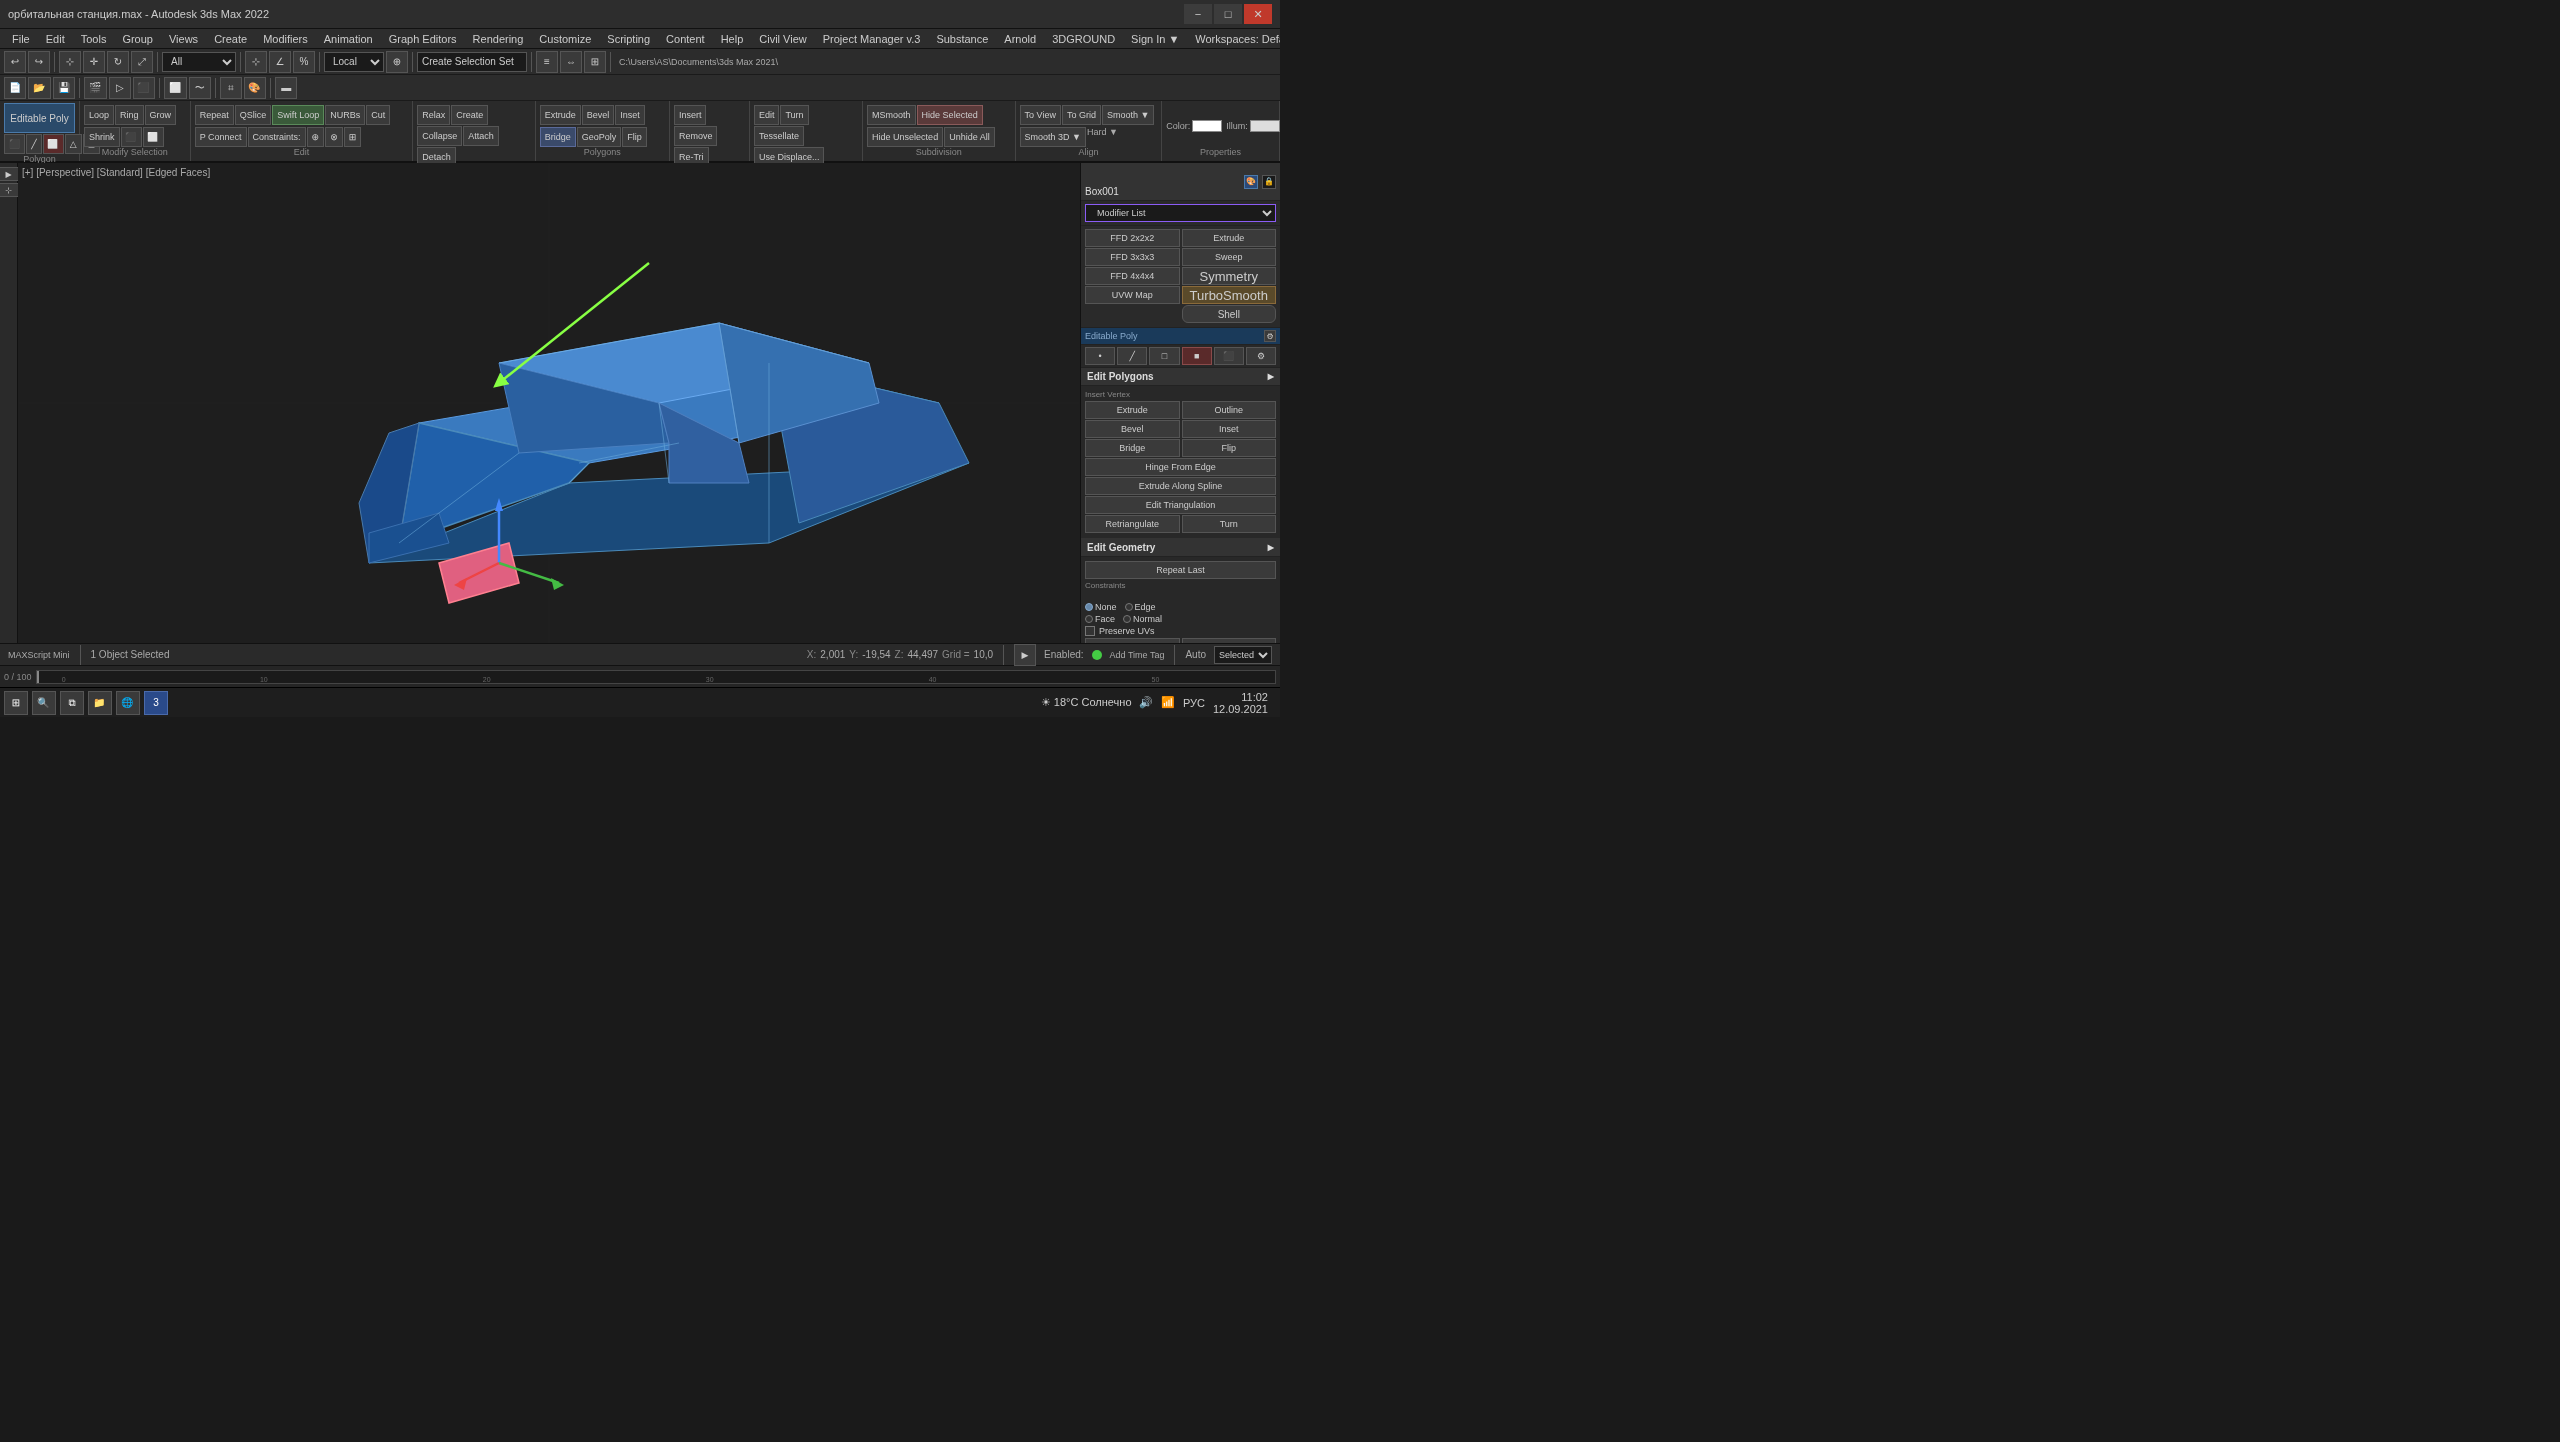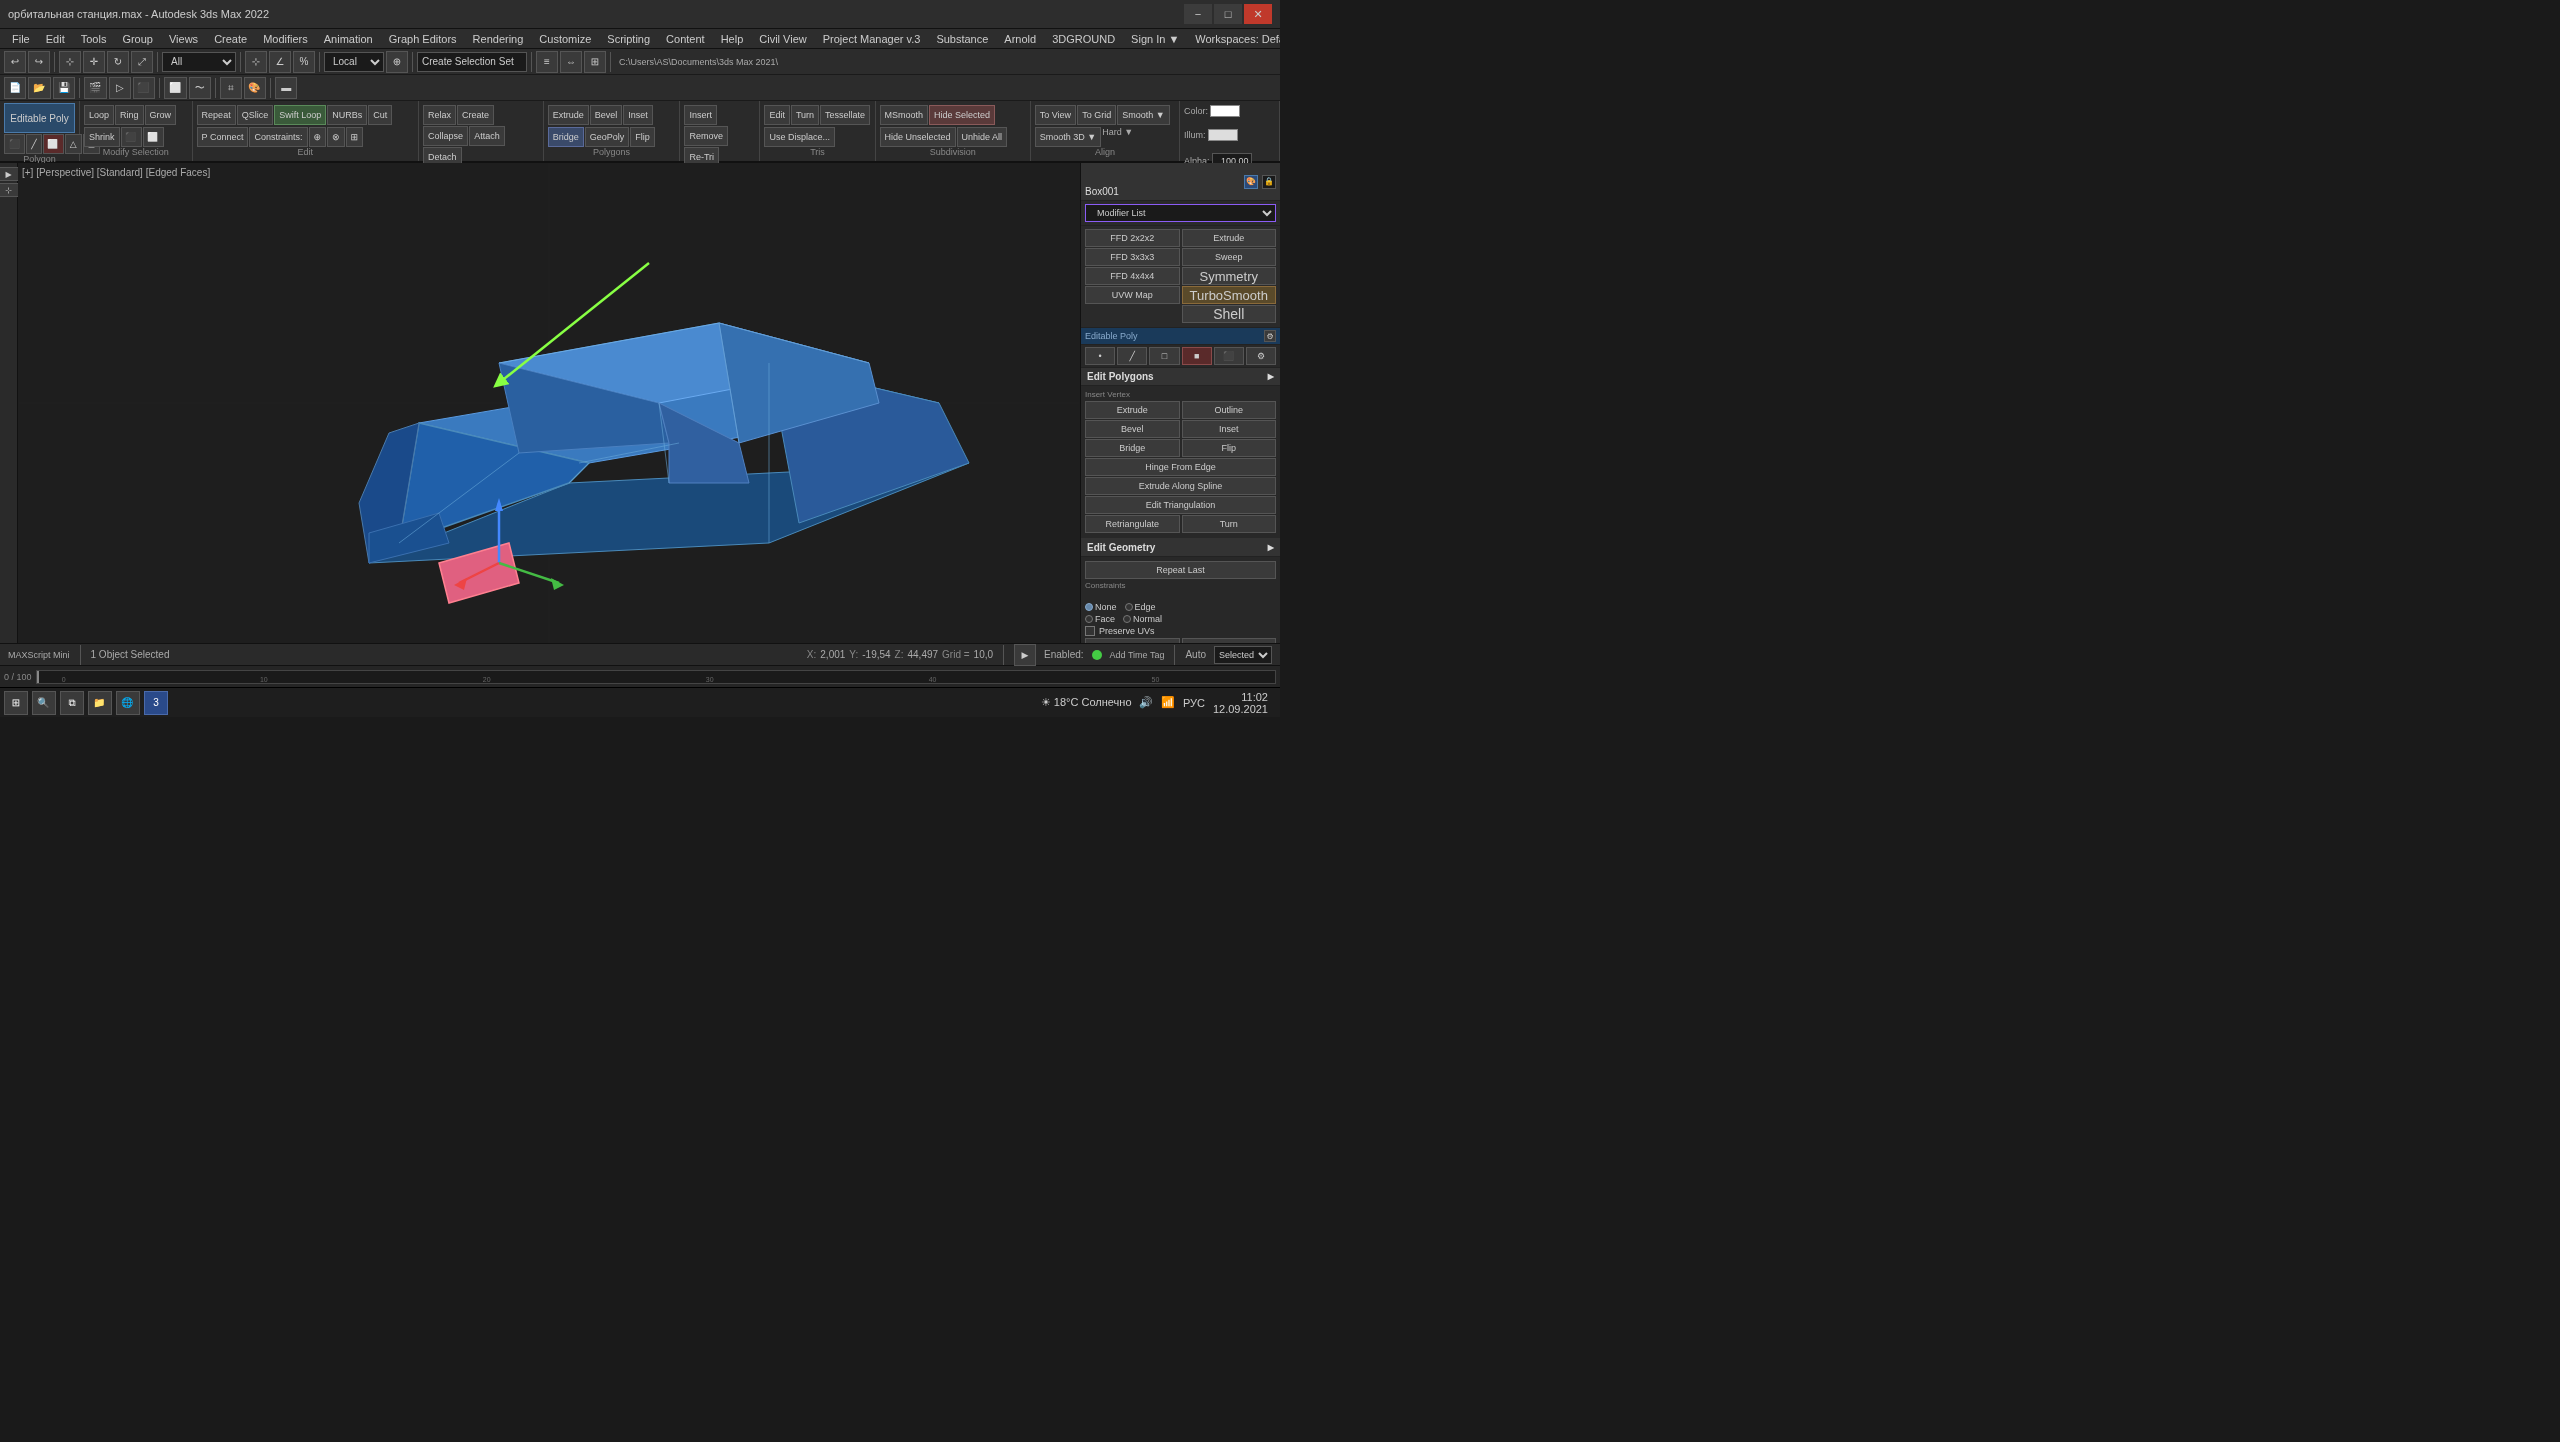--- a/index.html
+++ b/index.html
@@ -558,21 +558,21 @@
         <button class="r-btn">To View</button>
         <button class="r-btn">To Grid</button>
         <button class="r-btn">Smooth ▼</button>
         <button class="r-btn">Smooth 3D ▼</button>
         <span style="font-size:9px;color:#aaa;">Hard ▼</span>
       </div>
       <div class="ribbon-group-label">Align</div>
     </div>
 
     <div class="ribbon-group" style="min-width:100px;">
-      <div style="flex:1;display:flex;flex-direction:column;gap:12px;padding-top:2px;width:100%">
+      <div style="flex:1;display:flex;flex-direction:row;gap:4px;padding-top:2px;width:100%">
         <div style="display:flex;align-items:center;gap:2px;">
           <span style="font-size:9px;color:#aaa;">Color:</span>
           <div style="width:30px;height:12px;background:#fff;border:1px solid #888;"></div>
         </div>
         <div style="display:flex;align-items:center;gap:2px;">
           <span style="font-size:9px;color:#aaa;">Illum:</span>
           <div style="width:30px;height:12px;background:#ddd;border:1px solid #888;"></div>
         </div>
         <div style="display:flex;align-items:center;gap:2px;">
           <span style="font-size:9px;color:#aaa;">Alpha:</span>
@@ -689,21 +689,21 @@
       <div class="prop-row">
         <div class="panel-btn" style="font-size:9px;">FFD 4x4x4</div>
         <div class="panel-btn" style="font-size:13px;">Symmetry</div>
       </div>
       <div class="prop-row">
         <div class="panel-btn" style="font-size:9px;">UVW Map</div>
         <div class="panel-btn" style="font-size:13px;background:#5a4a2a;border-color:#8a6a3a;">TurboSmooth</div>
       </div>
       <div class="prop-row">
         <div style="flex:1;"></div>
-        <div class="panel-btn" style="font-size:14px;">Shell</div>
+        <div class="panel-btn" style="font-size:10px;border-radius:6px;">Shell</div>
       </div>
     </div>
 
     <div style="padding:2px 4px;background:#1a3a5a;border-bottom:1px solid #222;">
       <div style="display:flex;align-items:center;gap:2px;">
         <span style="font-size:9px;color:#8ac;flex:1;">Editable Poly</span>
         <button style="width:12px;height:12px;background:#3a3a3a;border:1px solid #555;font-size:8px;color:#ccc;">⚙</button>
       </div>
     </div>
 

